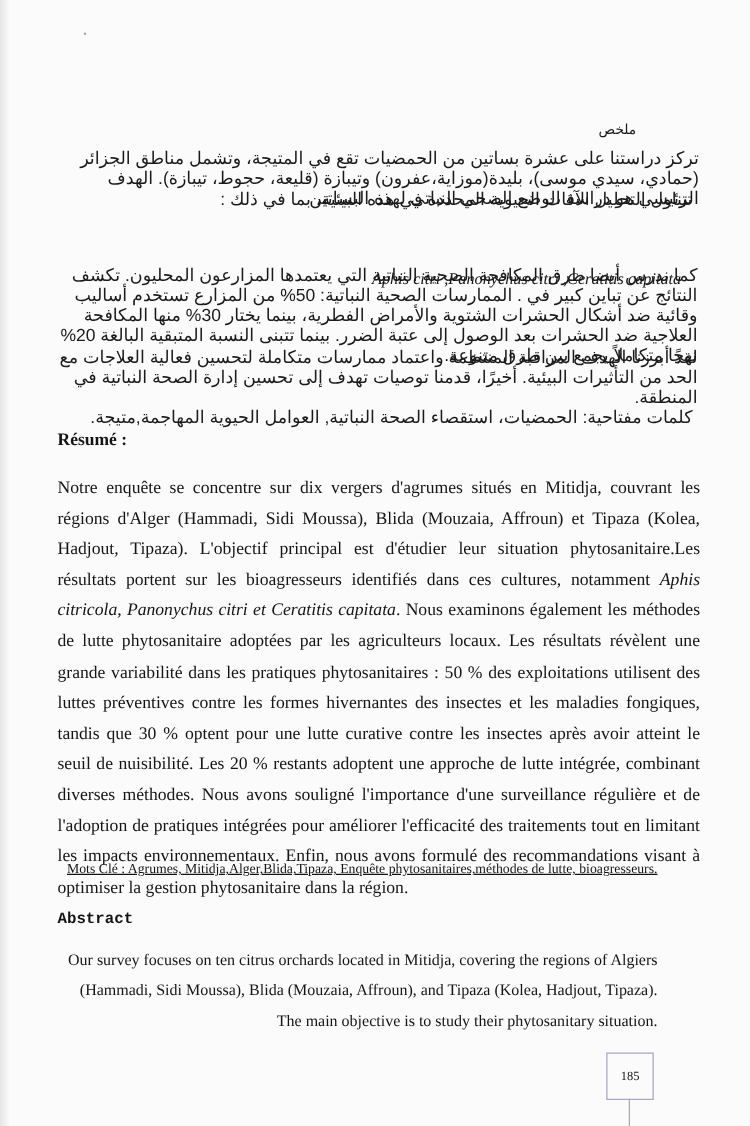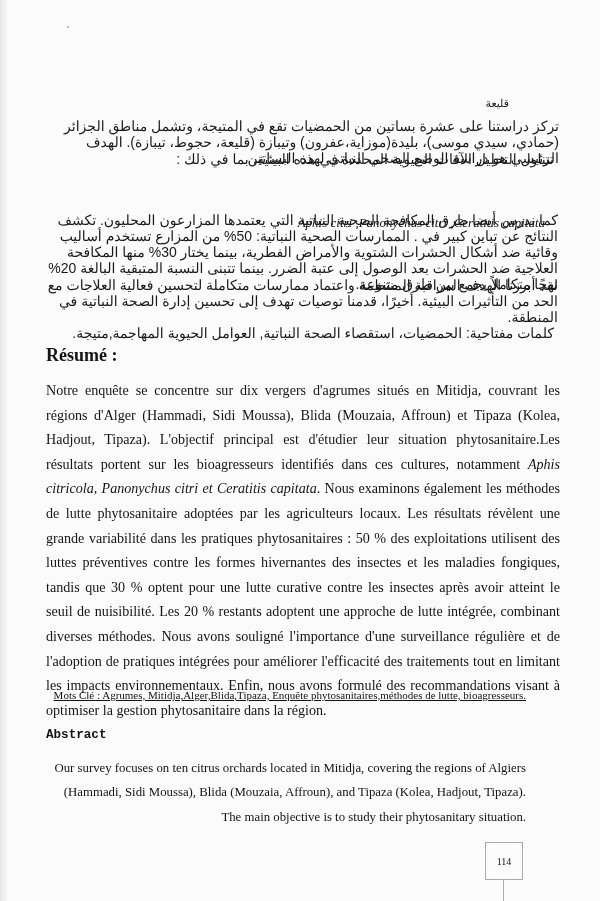--- a/index.html
+++ b/index.html
@@ -15,50 +15,50 @@
   .ar-title { left:300px; right:91px; top:97px; font-size:11px; }
   .ar-p1 { left:40px; right:41px; top:118px; line-height:16px; }
   .ar-p2 { left:40px; right:46px; top:151px; }
   .species { position:absolute; right:55px; top:175px; font-style:italic;
     font-family:"Liberation Serif", serif; font-size:13px; direction:ltr;margin-top:40px; }
   .ar-p3 { left:30px; right:42px; top:212px; line-height:16px; }
   .ar-p4 { left:30px; right:42px; top:277px; line-height:16px; }
   .ar-kw { left:30px; right:46px; top:325px; }
   .fr { position:absolute; left:46px; width:514px; font-size:14.1px; line-height:24.6px;
     text-align:justify; }
-  .h { position:absolute; left:46px; font-weight:bold; font-size:18px; }
+  .h { position:absolute; left:46px; font-weight:bold; font-size:14px; }
   .h-resume { top:345px; }
   .p-resume { top:378px; }
   .kw-fr { top:683px; font-size:11px; line-height:24px; text-align:right; width:480px;text-decoration:underline; }
   .h-abstract { top:728px; font-size:12.6px;font-family:Liberation Mono, monospace; }
   .p-abstract { top:756px; font-size:12.8px; line-height:24.4px; text-align:right; width:480px; }
   .page-num-box { position:absolute; left:485px; top:842px; width:36px; height:36px;
     border:1px solid #a9a8c0; display:flex; align-items:center; justify-content:center;
     font-size:10px; font-family:"Liberation Serif", serif; }
   .page-num-tail { position:absolute; left:503px; top:879px; width:1px; height:22px; background:#a9a8c0; }
   .speck { position:absolute; width:2px; height:2px; border-radius:1px; background:#aaa; }
   i { font-style:italic; }
 </style>
 </head>
 <body>
 
 <div class="page-shadow"></div>
 <div class="speck" style="left:67px;top:26px;"></div>
 
-<div class="ar ar-title">قليعة</div>
+<div class="ar ar-title">ملخص</div>
 <div class="ar ar-p1">تركز دراستنا على عشرة بساتين من الحمضيات تقع في المتيجة، وتشمل مناطق الجزائر (حمادي، سيدي موسى)، بليدة(موزاية،عفرون) وتيبازة (قليعة، حجوط، تيبازة). الهدف الرئيسي هو دراسة الوضع الصحي النباتي لهذه البساتين</div>
 <div class="ar ar-p2">تتناول التحليل الآفات الحيوية المحددة في هذه البيئية، بما في ذلك :</div>
 <div class="species">Aphis citri ,Panonychus citri ,Ceratitis capitata</div>
 <div class="ar ar-p3">كما ندرس أيضا طرق المكافحة الصحية النباتية التي يعتمدها المزارعون المحليون. تكشف النتائج عن تباين كبير في . الممارسات الصحية النباتية: 50% من المزارع تستخدم أساليب وقائية ضد أشكال الحشرات الشتوية والأمراض الفطرية، بينما يختار 30% منها المكافحة العلاجية ضد الحشرات بعد الوصول إلى عتبة الضرر. بينما تتبنى النسبة المتبقية البالغة 20% نهجًا متكاملاً يجمع بين طرق متنوعة.</div>
 <div class="ar ar-p4">لقد أبرزنا الهدف المراقبة المنتظمة واعتماد ممارسات متكاملة لتحسين فعالية العلاجات مع الحد من التأثيرات البيئية. أخيرًا، قدمنا توصيات تهدف إلى تحسين إدارة الصحة النباتية في المنطقة.</div>
 <div class="ar ar-kw">كلمات مفتاحية: الحمضيات، استقصاء الصحة النباتية, العوامل الحيوية المهاجمة,متيجة.</div>
 
 <div class="h h-resume">Résumé :</div>
 <div class="fr p-resume"><span>Notre enquête se concentre sur dix vergers d'agrumes situés en Mitidja, couvrant les régions d'Alger (Hammadi, Sidi Moussa), Blida (Mouzaia, Affroun) et Tipaza (Kolea, Hadjout, Tipaza). L'objectif principal est d'étudier leur situation phytosanitaire.Les résultats  portent sur les bioagresseurs identifiés dans ces cultures, notamment </span><i>Aphis citricola, Panonychus citri et Ceratitis capitata</i><span>. Nous examinons également les méthodes de lutte phytosanitaire adoptées par les agriculteurs locaux. Les résultats révèlent une grande variabilité dans les pratiques phytosanitaires : 50 % des exploitations utilisent des luttes préventives contre les formes hivernantes des insectes et les maladies fongiques, tandis que 30 % optent pour une lutte curative contre les insectes après avoir atteint le seuil de nuisibilité. Les 20 % restants adoptent une approche de lutte intégrée, combinant diverses méthodes. Nous avons souligné l'importance d'une surveillance régulière et de l'adoption de pratiques intégrées pour améliorer l'efficacité des traitements tout en limitant les impacts environnementaux. Enfin, nous avons formulé des recommandations visant à optimiser la gestion phytosanitaire dans la région.</span></div>
 <div class="fr kw-fr">Mots Clé : Agrumes, Mitidja,Alger,Blida,Tipaza, Enquête phytosanitaires,méthodes de lutte, bioagresseurs.</div>
 
 <div class="h h-abstract">Abstract</div>
 <div class="fr p-abstract">Our survey focuses on ten citrus orchards located in Mitidja, covering the regions of Algiers (Hammadi, Sidi Moussa), Blida (Mouzaia, Affroun), and Tipaza (Kolea, Hadjout, Tipaza). The main objective is to study their phytosanitary situation.</div>
 
 <div class="page-num-box">
-    <span>114</span>
+    <span>185</span>
   </div>
 <div class="page-num-tail"></div>
 
 </body></html>

